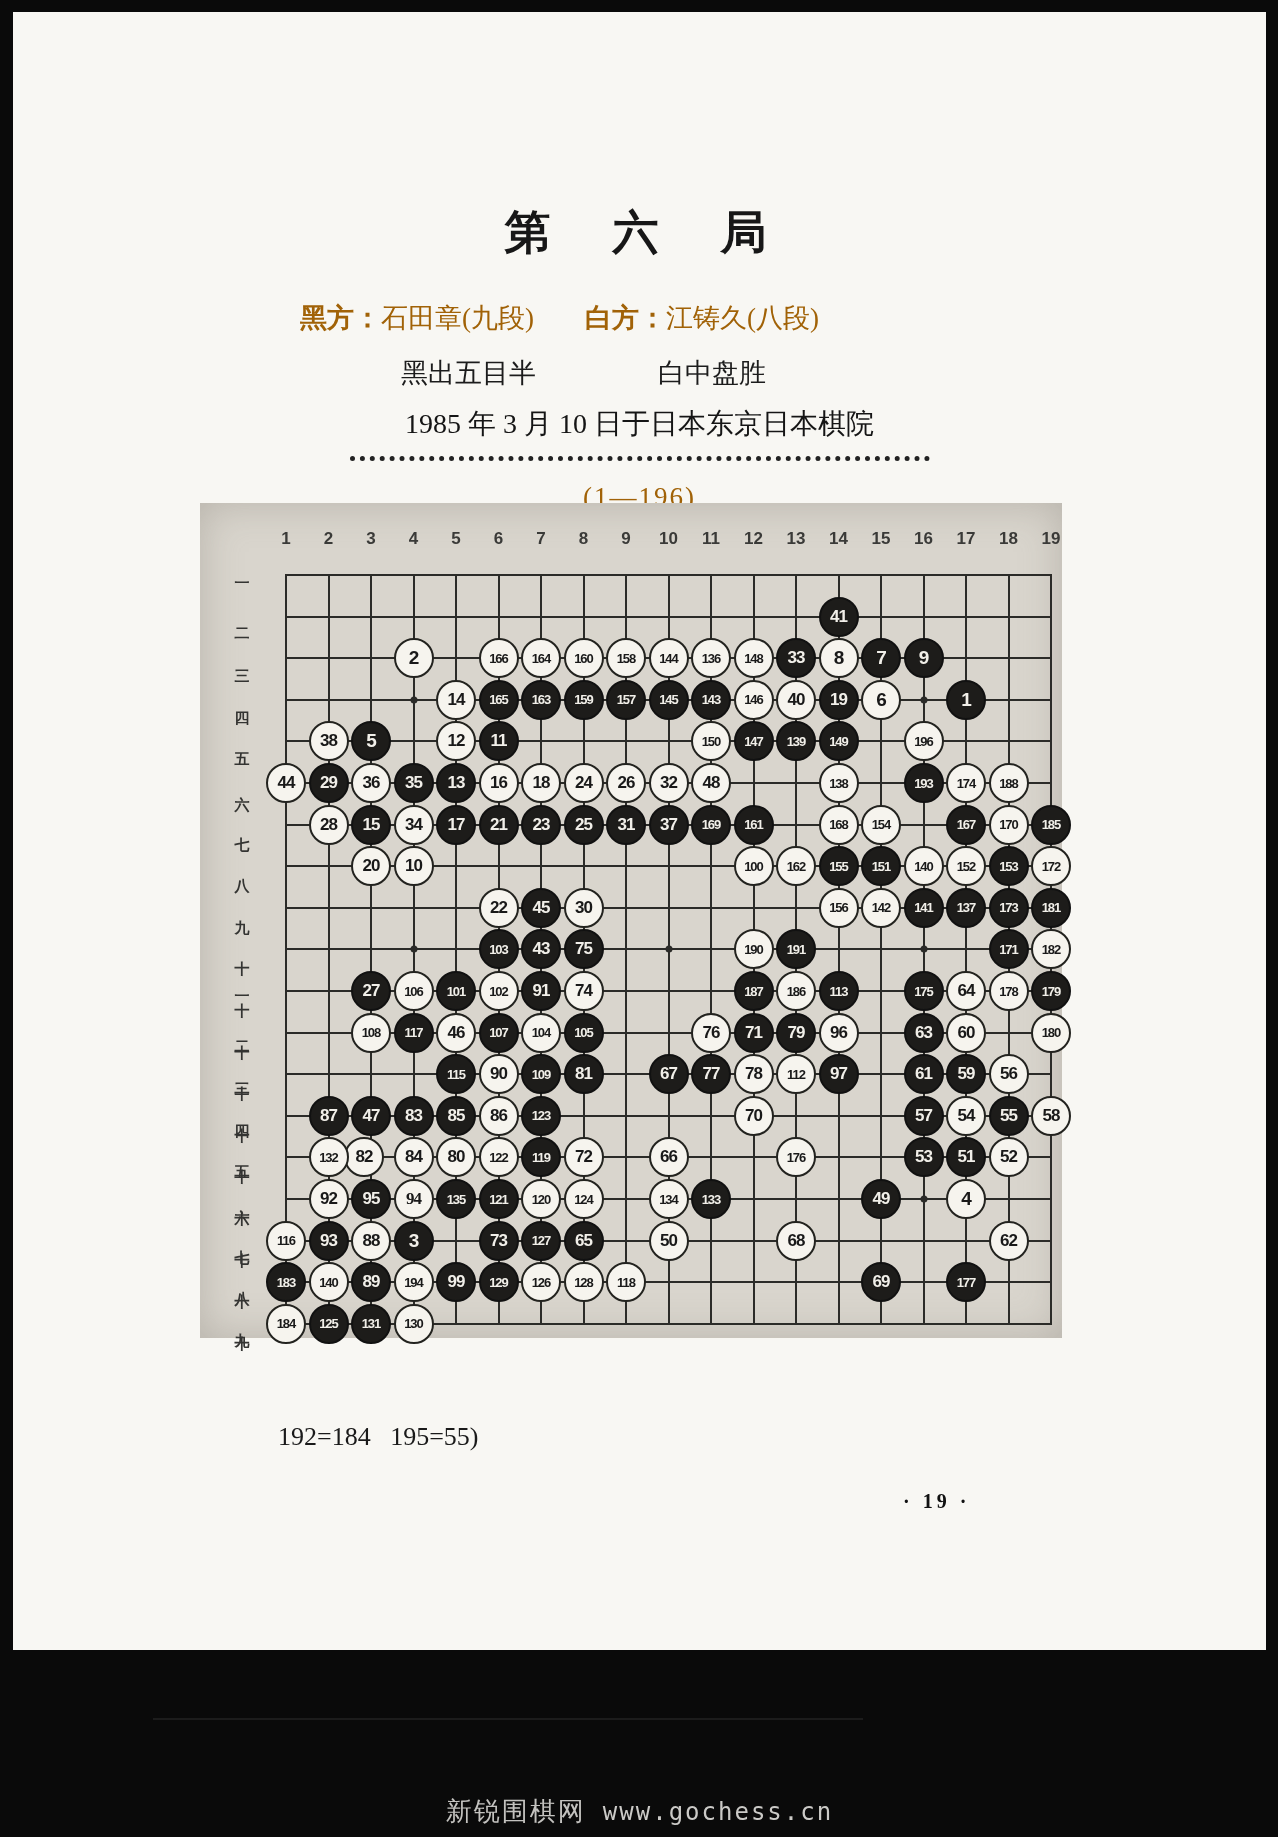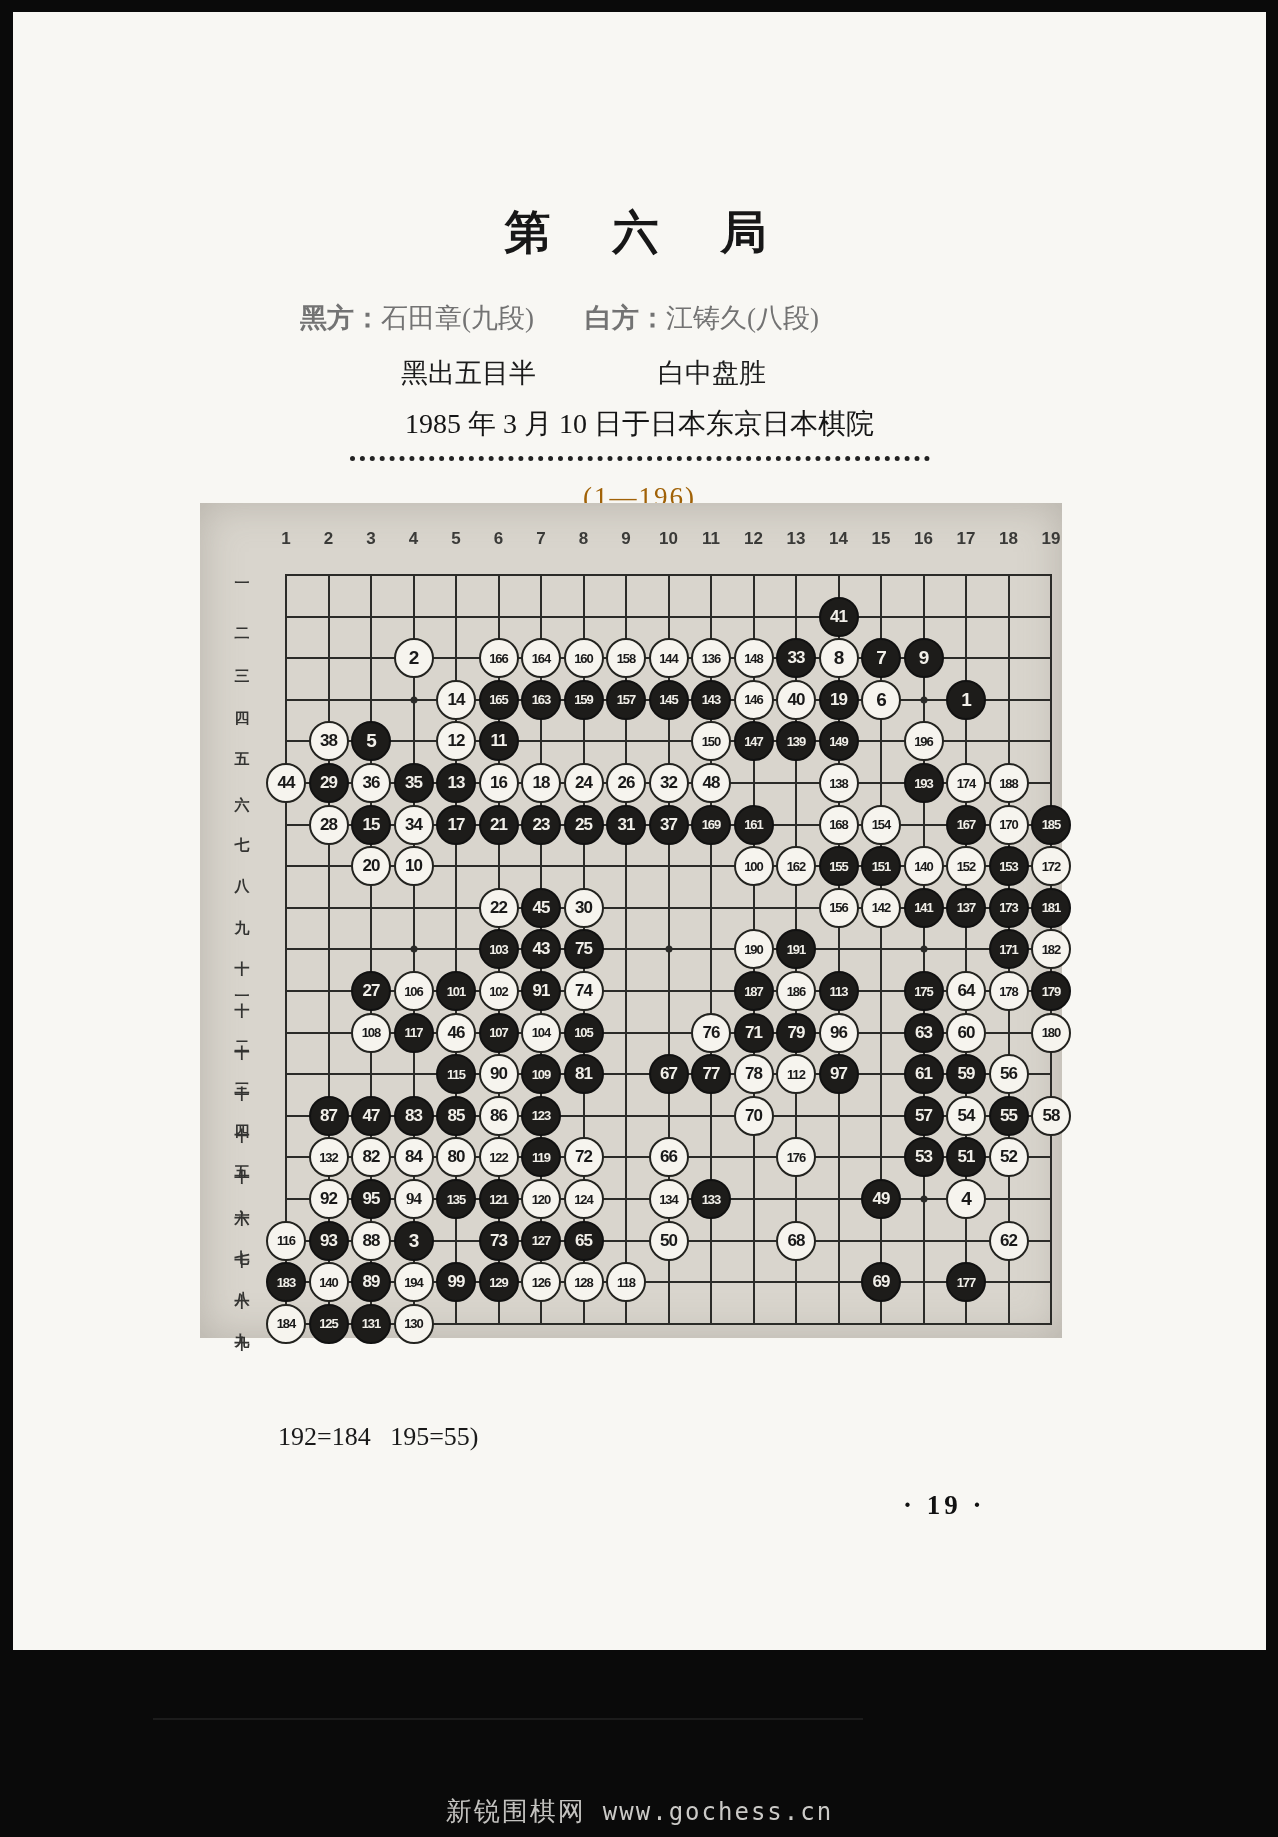--- a/index.html
+++ b/index.html
@@ -16,21 +16,21 @@
     background:#f8f7f3;
   }
   .abs{position:absolute;}
   
   #title{
     left:0;top:190px;width:100%;
     text-align:center;
     font-size:46px;font-weight:bold;color:#171717;
     letter-spacing:8px;
   }
-  .player-line{top:288px;font-size:27px;color:#737373;white-space:pre;}
+  .player-line{top:288px;font-size:27px;color:#a16207;white-space:pre;}
   .side-label{font-weight:bold;}
   #black-side{left:287px;}
   #white-side{left:572px;}
   #komi-note{left:388px;top:343px;font-size:27px;color:#1c1c1c;}
   #result-note{left:645px;top:343px;font-size:27px;color:#1c1c1c;}
   #date-line{left:0;top:393px;width:100%;text-align:center;font-size:28px;color:#151515;}
   #dotted-sep{left:337px;top:438px;width:580px;height:6px;border-bottom:5px dotted #222;}
   #moves-range{left:0;top:470px;width:100%;text-align:center;font-size:27px;color:#a16207;letter-spacing:2px;}
   
   #board-bg{
@@ -62,21 +62,21 @@
   }
   .stone.b{background:#1d1c1a;color:#f1efe9;border:2px solid #111;}
   .stone.w{background:#f6f4ee;color:#191919;border:2px solid #23231f;}
   .stone.d1{font-size:19px;}
   .stone.d2{font-size:17px;}
   .stone.d3{font-size:13px;}
   
   .footnote{font-size:26px;color:#1a1a1a;white-space:pre;font-weight:500;}
   #footnote-1{left:300px;top:1368px;}
   #footnote-2{left:265px;top:1410px;}
-  #page-number{left:890px;top:1478px;font-size:27px;font-weight:bold;color:#111;letter-spacing:4px;}
+  #page-number{left:890px;top:1478px;font-size:20px;font-weight:bold;color:#111;letter-spacing:4px;}
   #bottom-rule{left:140px;top:1706px;width:710px;height:2px;background:#1c1c1c;}
   #watermark{
     left:0;top:1782px;width:100%;text-align:center;
     font-size:26px;color:#c3c2bf;letter-spacing:2px;
   }
   #watermark .url{font-family:"DejaVu Sans Mono", monospace;font-size:24px;color:#cbcac7;}
 </style>
 </head>
 <body>
 
@@ -255,21 +255,21 @@
         <div class="stone w d2" style="left: 383.5px; top: 654.4px;">72</div>
         <div class="stone b d2" style="left: 298.5px; top: 737.6px;">73</div>
         <div class="stone w d2" style="left: 383.5px; top: 488px;">74</div>
         <div class="stone b d2" style="left: 383.5px; top: 446.4px;">75</div>
         <div class="stone w d2" style="left: 511px; top: 529.6px;">76</div>
         <div class="stone b d2" style="left: 511px; top: 571.2px;">77</div>
         <div class="stone w d2" style="left: 553.5px; top: 571.2px;">78</div>
         <div class="stone b d2" style="left: 596px; top: 529.6px;">79</div>
         <div class="stone w d2" style="left: 256px; top: 654.4px;">80</div>
         <div class="stone b d2" style="left: 383.5px; top: 571.2px;">81</div>
-        <div class="stone w d2" style="left: 171px; top: 654.4px;">82</div>
+        <div class="stone w d2" style="left: 164px; top: 654.4px;">82</div>
         <div class="stone b d2" style="left: 213.5px; top: 612.8px;">83</div>
         <div class="stone w d2" style="left: 213.5px; top: 654.4px;">84</div>
         <div class="stone b d2" style="left: 256px; top: 612.8px;">85</div>
         <div class="stone w d2" style="left: 298.5px; top: 612.8px;">86</div>
         <div class="stone b d2" style="left: 128.5px; top: 612.8px;">87</div>
         <div class="stone w d2" style="left: 171px; top: 737.6px;">88</div>
         <div class="stone b d2" style="left: 171px; top: 779.2px;">89</div>
         <div class="stone w d2" style="left: 298.5px; top: 571.2px;">90</div>
         <div class="stone b d2" style="left: 341px; top: 488px;">91</div>
         <div class="stone w d2" style="left: 128.5px; top: 696px;">92</div>

